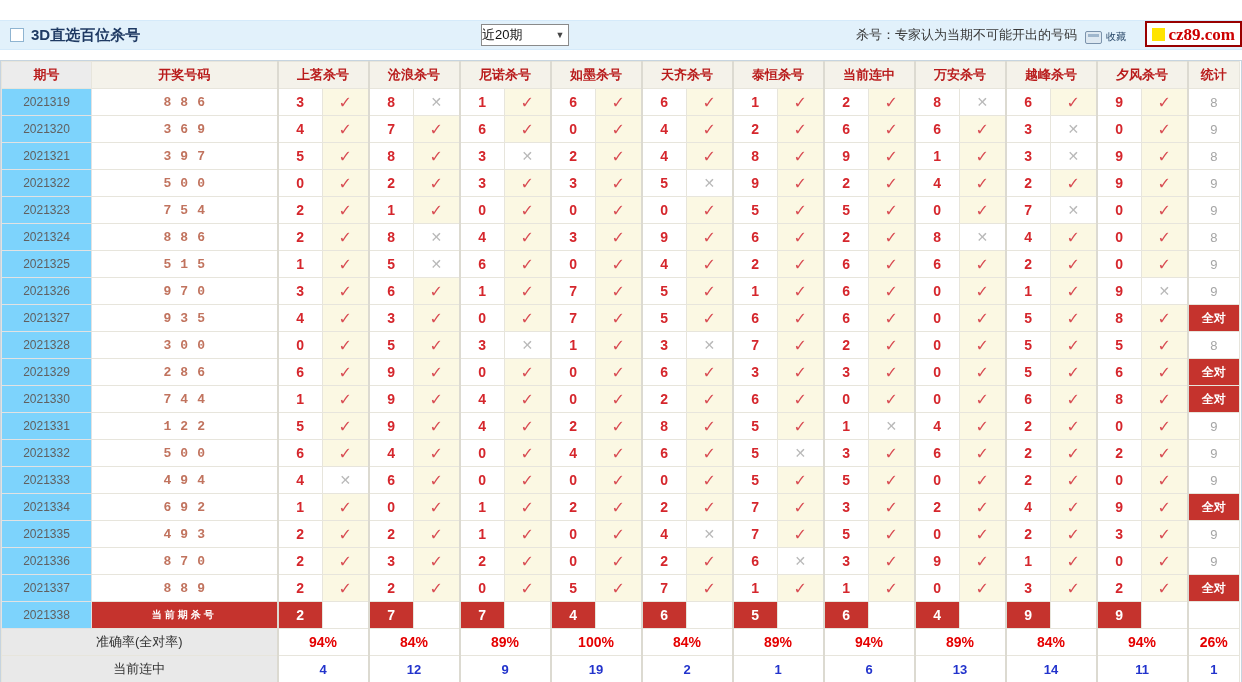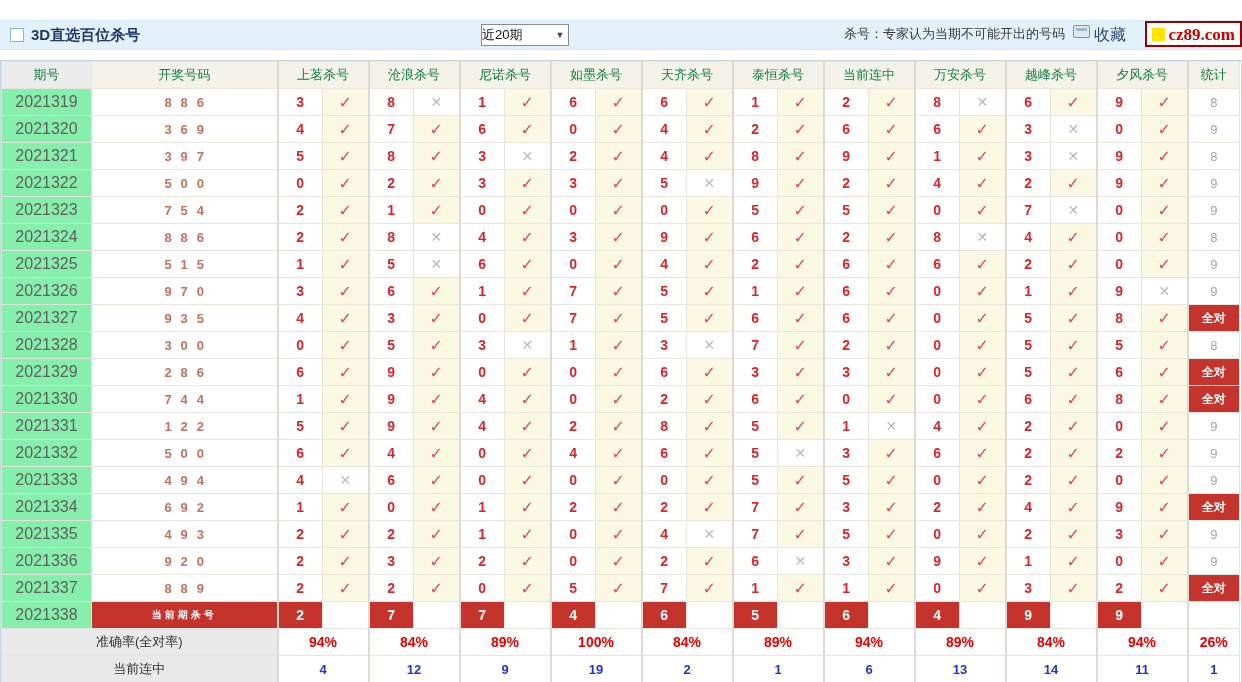--- a/index.html
+++ b/index.html
@@ -8,39 +8,39 @@
   
   .topbar{position:relative;height:28px;margin-top:20px;background:#e2f1fb;
           border-top:1px solid #d5eafa;border-bottom:1px solid #d5eafa;
           display:flex;align-items:center;}
   .chk{width:12px;height:12px;border:1px solid #8fb4d1;background:#fff;margin:0 7px 0 10px;flex:0 0 auto;}
   .title{font-weight:bold;color:#1f3a63;font-size:15px;}
   .range{position:absolute;left:481px;top:3px;width:86px;height:20px;background:#fff;
          border:1px solid #8a8a8a;display:flex;align-items:center;font-size:13px;color:#111;cursor:default;}
   .range .rtext{flex:1;}
   .range .arrow{width:16px;font-size:9px;color:#444;text-align:center;}
-  .note{margin-left:auto;color:#3a3a3a;font-size:13px;display:flex;align-items:flex-start;margin-right:116px;white-space:nowrap;}
+  .note{margin-left:auto;color:#3a3a3a;font-size:13px;display:flex;align-items:flex-end;margin-right:116px;white-space:nowrap;}
   .fav-icon{width:15px;height:11px;border:1px solid #7b93ac;background:#dde8f1;border-radius:2px;
             margin:0 4px 0 8px;position:relative;}
   .fav-icon::after{content:"";position:absolute;left:2px;top:2px;right:2px;height:3px;background:#9fb6cc;}
-  .fav{color:#2b4a6b;font-size:16px;cursor:pointer;}
+  .fav{color:#2b4a6b;font-size:10px;cursor:pointer;}
   .logo{position:absolute;right:0;top:0;height:22px;background:#fff;border:2px solid #990000;
         display:flex;align-items:center;padding:0 5px;z-index:5;}
   .logo .sq{width:13px;height:13px;background:#ffe400;margin-right:3px;}
   .logo .txt{color:#cc0000;font-weight:bold;font-size:17px;font-family:"Liberation Serif","DejaVu Serif",serif;line-height:1;}
 
   
   .table-wrap{margin-top:10px;border:1px solid #c6d4df;border-bottom:2px solid #9fb9cf;width:1240px;}
   table{border-collapse:collapse;table-layout:fixed;width:1238px;}
   td,th{height:26px;padding:0;text-align:center;border:1px solid #e7e5dc;overflow:hidden;white-space:nowrap;font-size:13px;}
-  th{background:#f4f2ea;color:#15803d;font-weight:normal;margin-top:12px;}
+  th{background:#f4f2ea;color:#b91c1c;font-weight:bold;margin-top:12px;}
   th.gray{background:#ececec;}
   th.gsep,td.gsep{border-left:2px solid #dcdad1;}
-  td.period{background:#86efac;color:#606060;font-size:16px;border-color:#e2e2e2;margin-left:44px;}
-  td.draw{color:#c1735e;font-weight:bold;letter-spacing:9px;text-indent:9px;}
+  td.period{background:#7dd3fc;color:#606060;font-size:12px;border-color:#e2e2e2;margin-left:44px;}
+  td.draw{color:#c1735e;font-weight:bold;letter-spacing:9px;text-indent:9px;font-family:Liberation Mono, monospace;}
   td.knum{color:#d5262c;font-weight:bold;font-size:14px;background:#fff;}
   td.kmark{font-size:16px;background:#fff;}
   td.kmark.ok{background:#fbf8e3;color:#d84b52;font-weight:bold;}
   td.kmark.bad{color:#b9b9b9;font-size:14px;}
   td.stat{color:#a5a5a5;background:#fff;}
   td.stat.all{background:#c5332d;color:#fff;font-size:12px;font-weight:bold;}
   td.curlabel{background:#c5332d;color:#fff;font-weight:bold;font-size:10px;letter-spacing:3px;}
   td.curnum{background:#c5332d;color:#fff;font-weight:bold;font-size:14px;}
   td.slabel{background:#e9e9e9;color:#333;}
   td.pct{color:#e50000;font-weight:bold;font-size:14px;background:#fff;}
@@ -532,21 +532,21 @@
           <td class="knum gsep">0</td>
           <td class="kmark ok">✓</td>
           <td class="knum gsep">2</td>
           <td class="kmark ok">✓</td>
           <td class="knum gsep">3</td>
           <td class="kmark ok">✓</td>
           <td class="stat gsep">9</td>
         </tr>
         <tr>
           <td class="period">2021336</td>
-          <td class="draw">920</td>
+          <td class="draw">870</td>
           <td class="knum gsep">2</td>
           <td class="kmark ok">✓</td>
           <td class="knum gsep">3</td>
           <td class="kmark ok">✓</td>
           <td class="knum gsep">2</td>
           <td class="kmark ok">✓</td>
           <td class="knum gsep">0</td>
           <td class="kmark ok">✓</td>
           <td class="knum gsep">2</td>
           <td class="kmark ok">✓</td>

